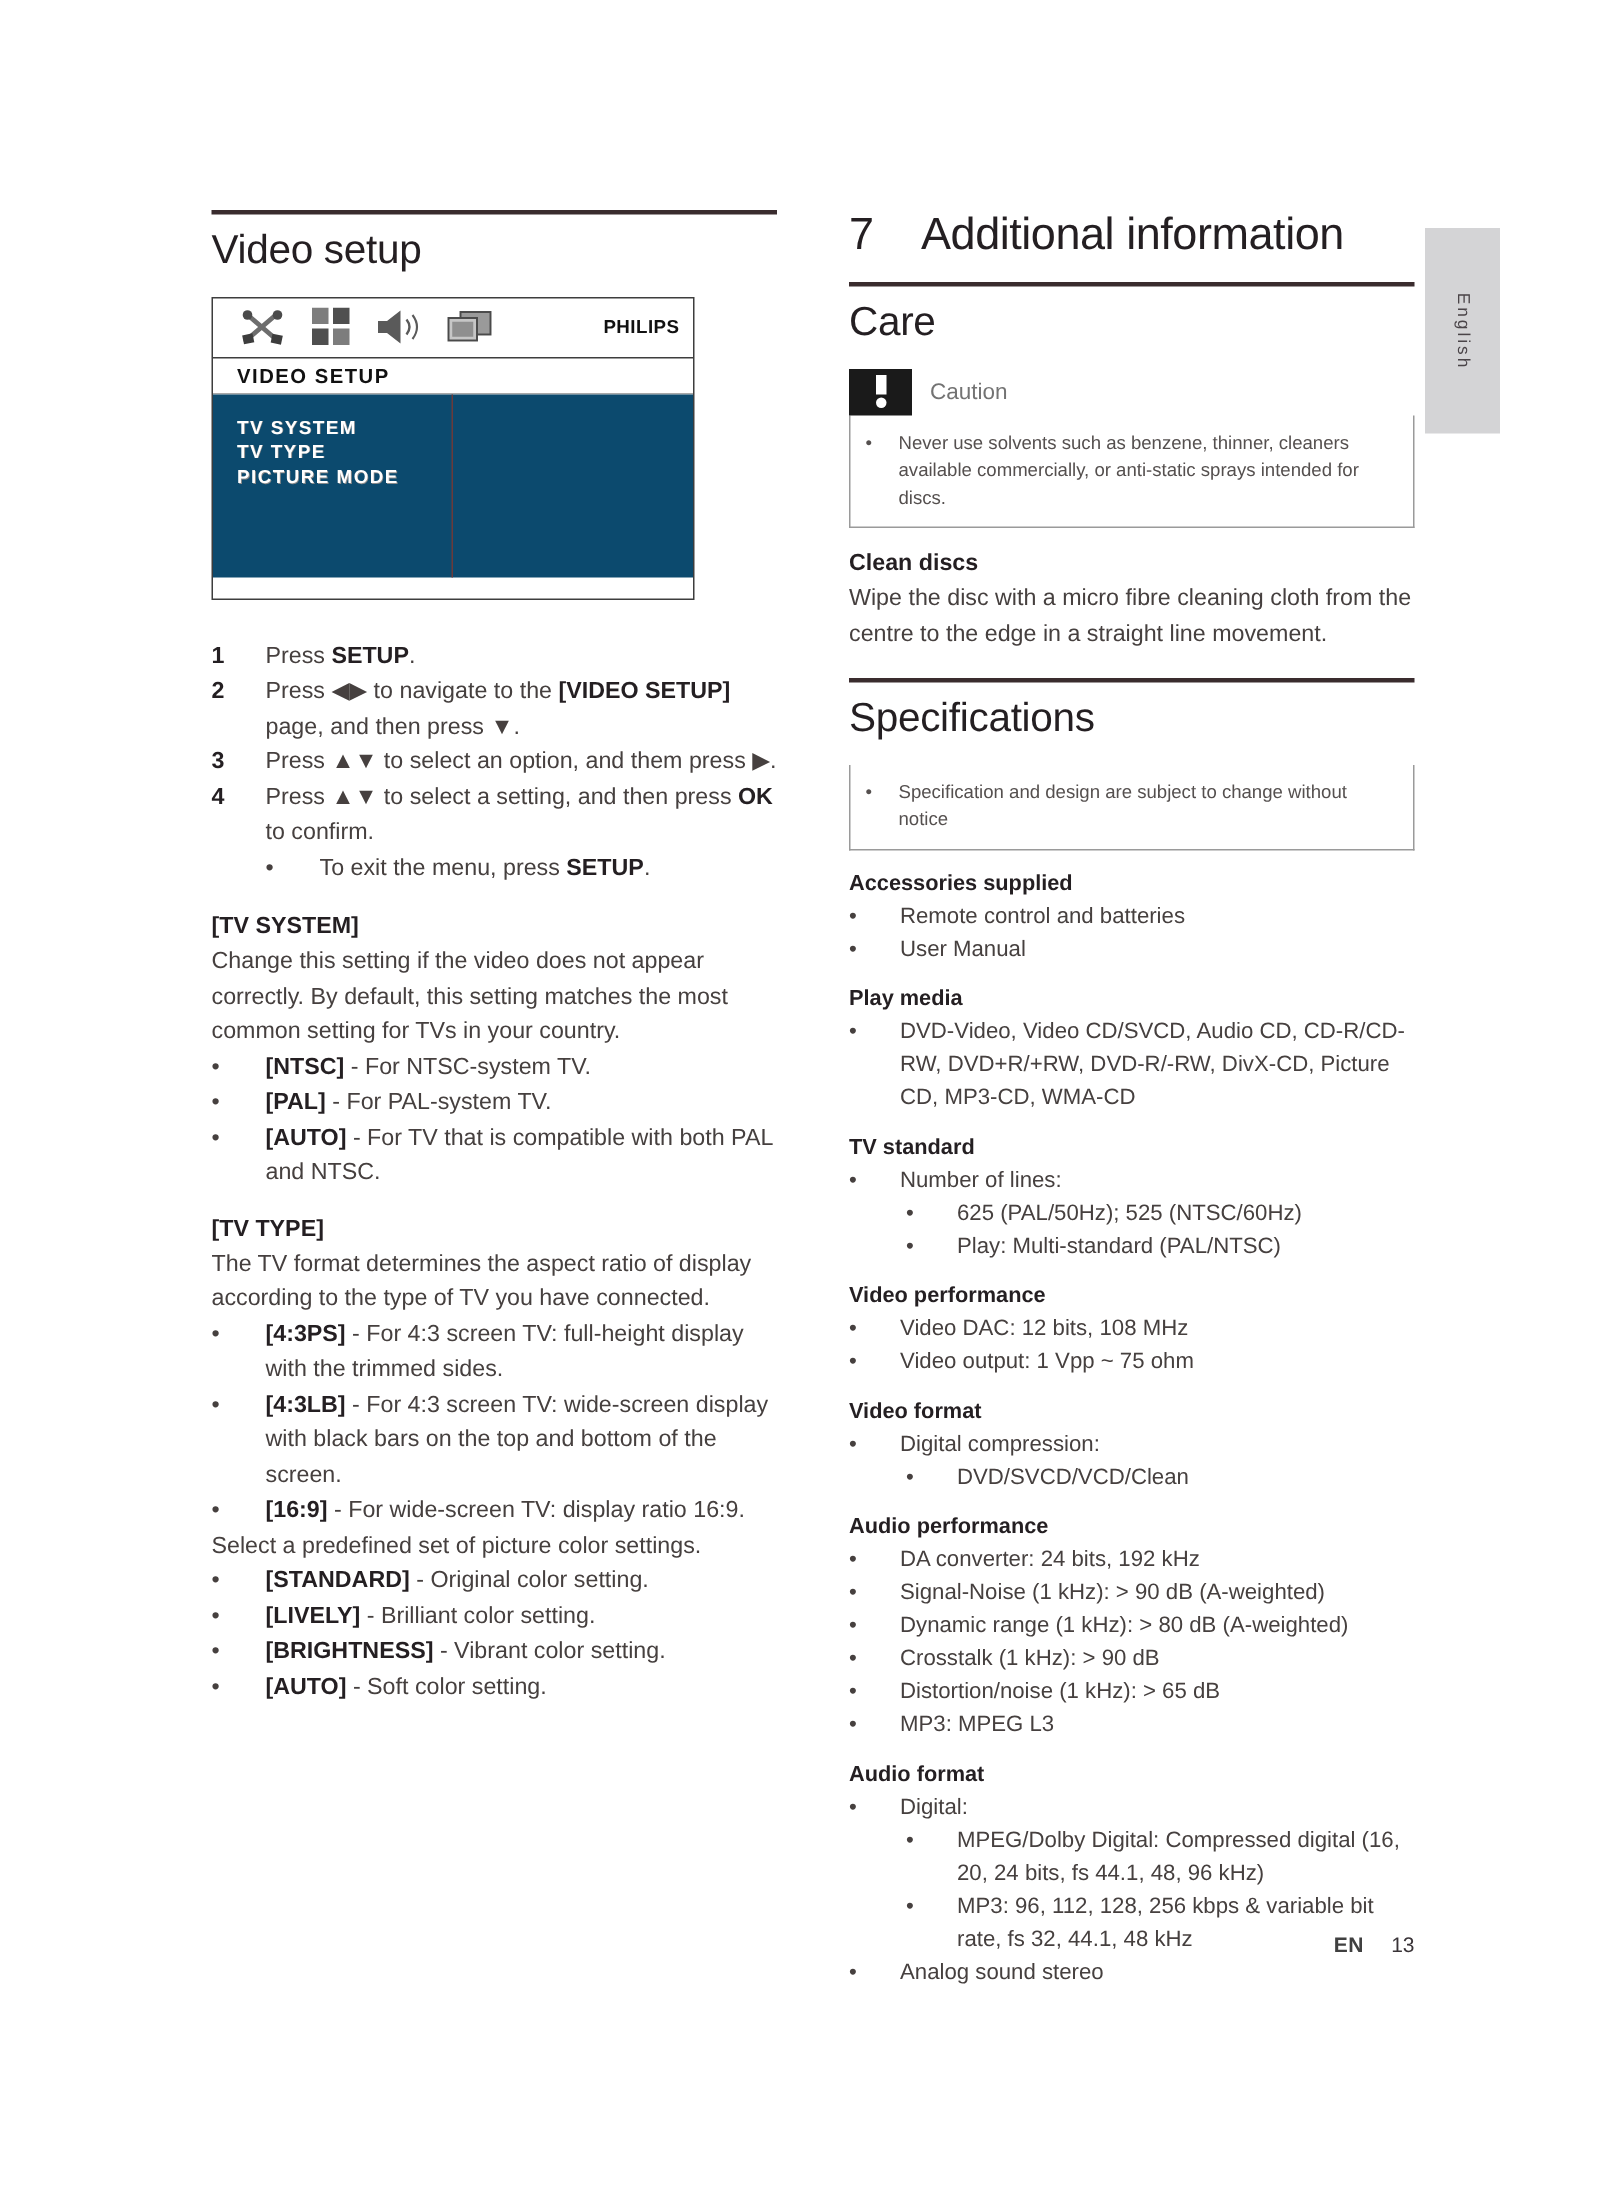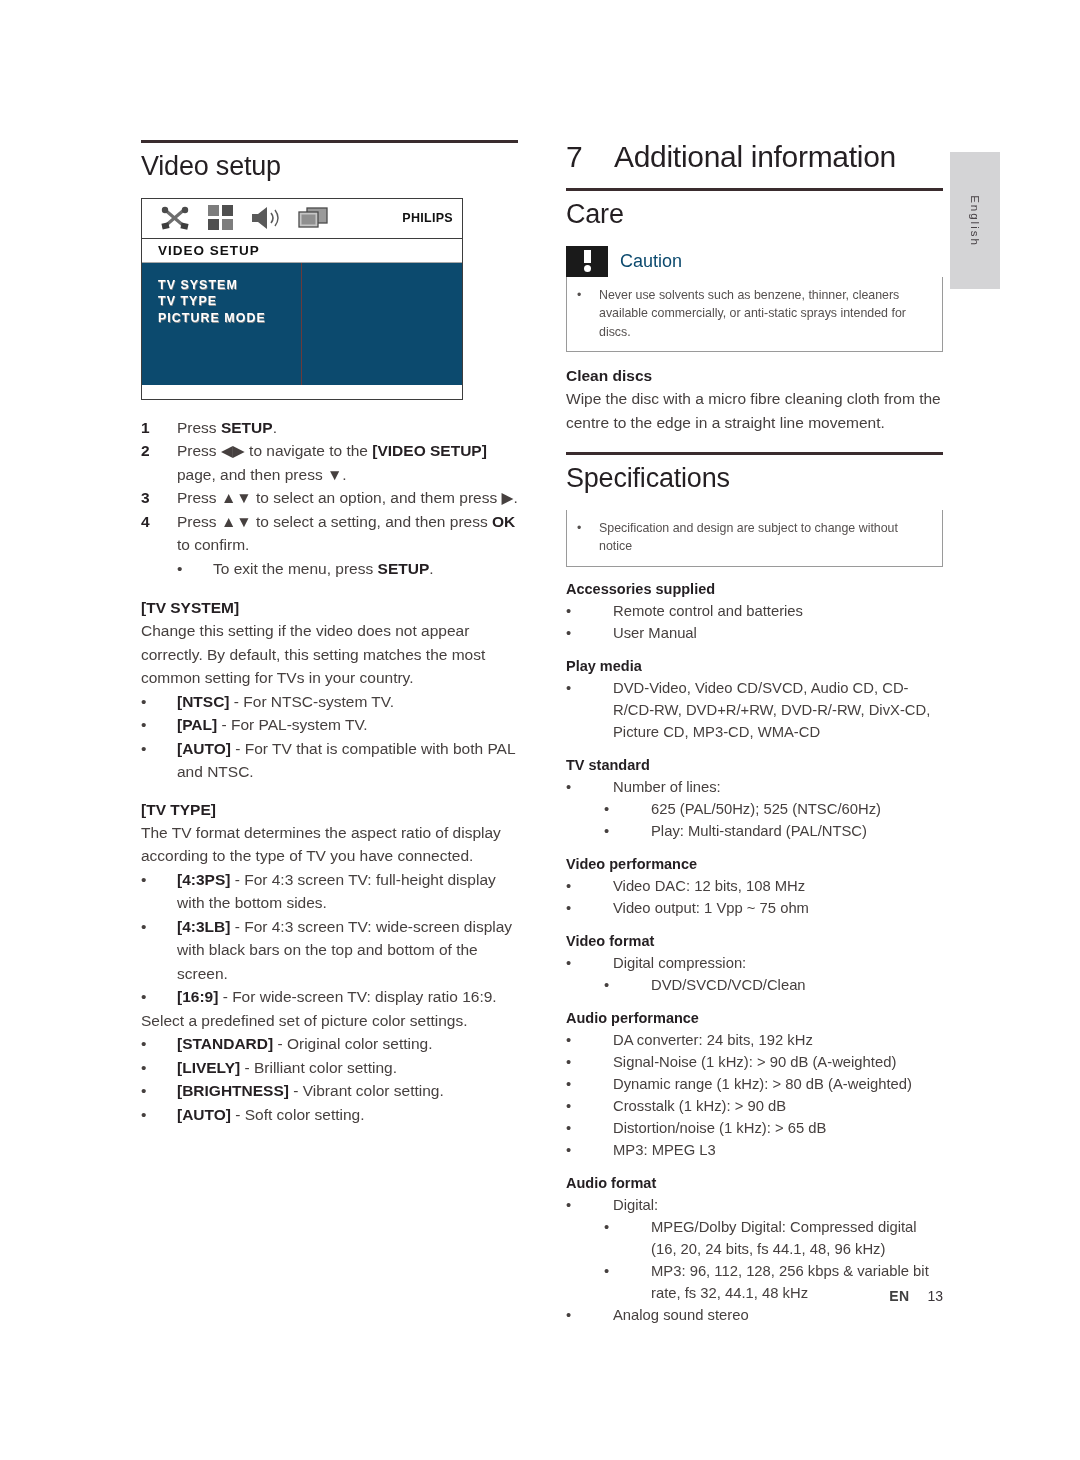--- a/index.html
+++ b/index.html
@@ -87,21 +87,21 @@
   }
 
   
   .osd {
     width: 322px;
     height: 202px;
     border: 1.5px solid #3d3d3d;
     background: #ffffff;
     box-sizing: border-box;
     position: relative;
-    margin-bottom: 16px;
+    margin-bottom: 26px;
   }
   .osd-iconbar {
     height: 40px;
     border-bottom: 1.5px solid #3d3d3d;
     display: flex;
     align-items: center;
     padding: 0 10px;
     box-sizing: border-box;
     position: relative;
   }
@@ -243,21 +243,21 @@
     margin: 0;
     padding: 0;
   }
   ul.spec > li {
     display: flex;
     font-size: 14.8px;
     line-height: 22px;
     color: #46403f;
   }
   ul.spec > li .bul { width: 34px; flex: 0 0 34px; }
-  ul.spec > li .btxt { flex: 1; margin-left: 13px; }
+  ul.spec > li .btxt { flex: 1; }
   ul.spec.lvl2 { margin-left: 38px; }
 
   
   .callout { margin: 6px 0 12px 0; }
   .callout-head {
     display: flex;
     align-items: center;
     height: 31px;
   }
   .callout-badge {
@@ -265,22 +265,22 @@
     height: 31px;
     display: flex;
     align-items: center;
     justify-content: center;
     flex: 0 0 42px;
   }
   .badge-caution { background: #1a1a1a; }
   .badge-note { background: #7d7d80; }
   .callout-label {
     margin-left: 12px;
-    font-size: 18px;
-    color: #0c4a6e;
+    font-size: 15px;
+    color: #737373;
   }
   .callout-box {
     border: 1px solid #9a9a9a;
     border-top: none;
     padding: 9px 10px 10px 10px;
     box-sizing: border-box;
   }
   .callout-box ul {
     list-style: none;
     margin: 0;
@@ -443,21 +443,21 @@
           <span class="bul">•</span>
           <span class="btxt"><b class="kw">[AUTO]</b><span> - For TV that is compatible with both PAL and NTSC.</span></span>
         </li>
       </ul>
 
     <h3 class="sub">[TV TYPE]</h3>
     <p class="body">The TV format determines the aspect ratio of display according to the type of TV you have connected.</p>
     <ul class="bullets" id="tv-type-host">
         <li>
           <span class="bul">•</span>
-          <span class="btxt"><b class="kw">[4:3PS]</b><span> - For 4:3 screen TV: full-height display with the bottom sides.</span></span>
+          <span class="btxt"><b class="kw">[4:3PS]</b><span> - For 4:3 screen TV: full-height display with the trimmed sides.</span></span>
         </li>
         <li>
           <span class="bul">•</span>
           <span class="btxt"><b class="kw">[4:3LB]</b><span> - For 4:3 screen TV: wide-screen display with black bars on the top and bottom of the screen.</span></span>
         </li>
         <li>
           <span class="bul">•</span>
           <span class="btxt"><b class="kw">[16:9]</b><span> - For wide-screen TV: display ratio 16:9.</span></span>
         </li>
       </ul>

